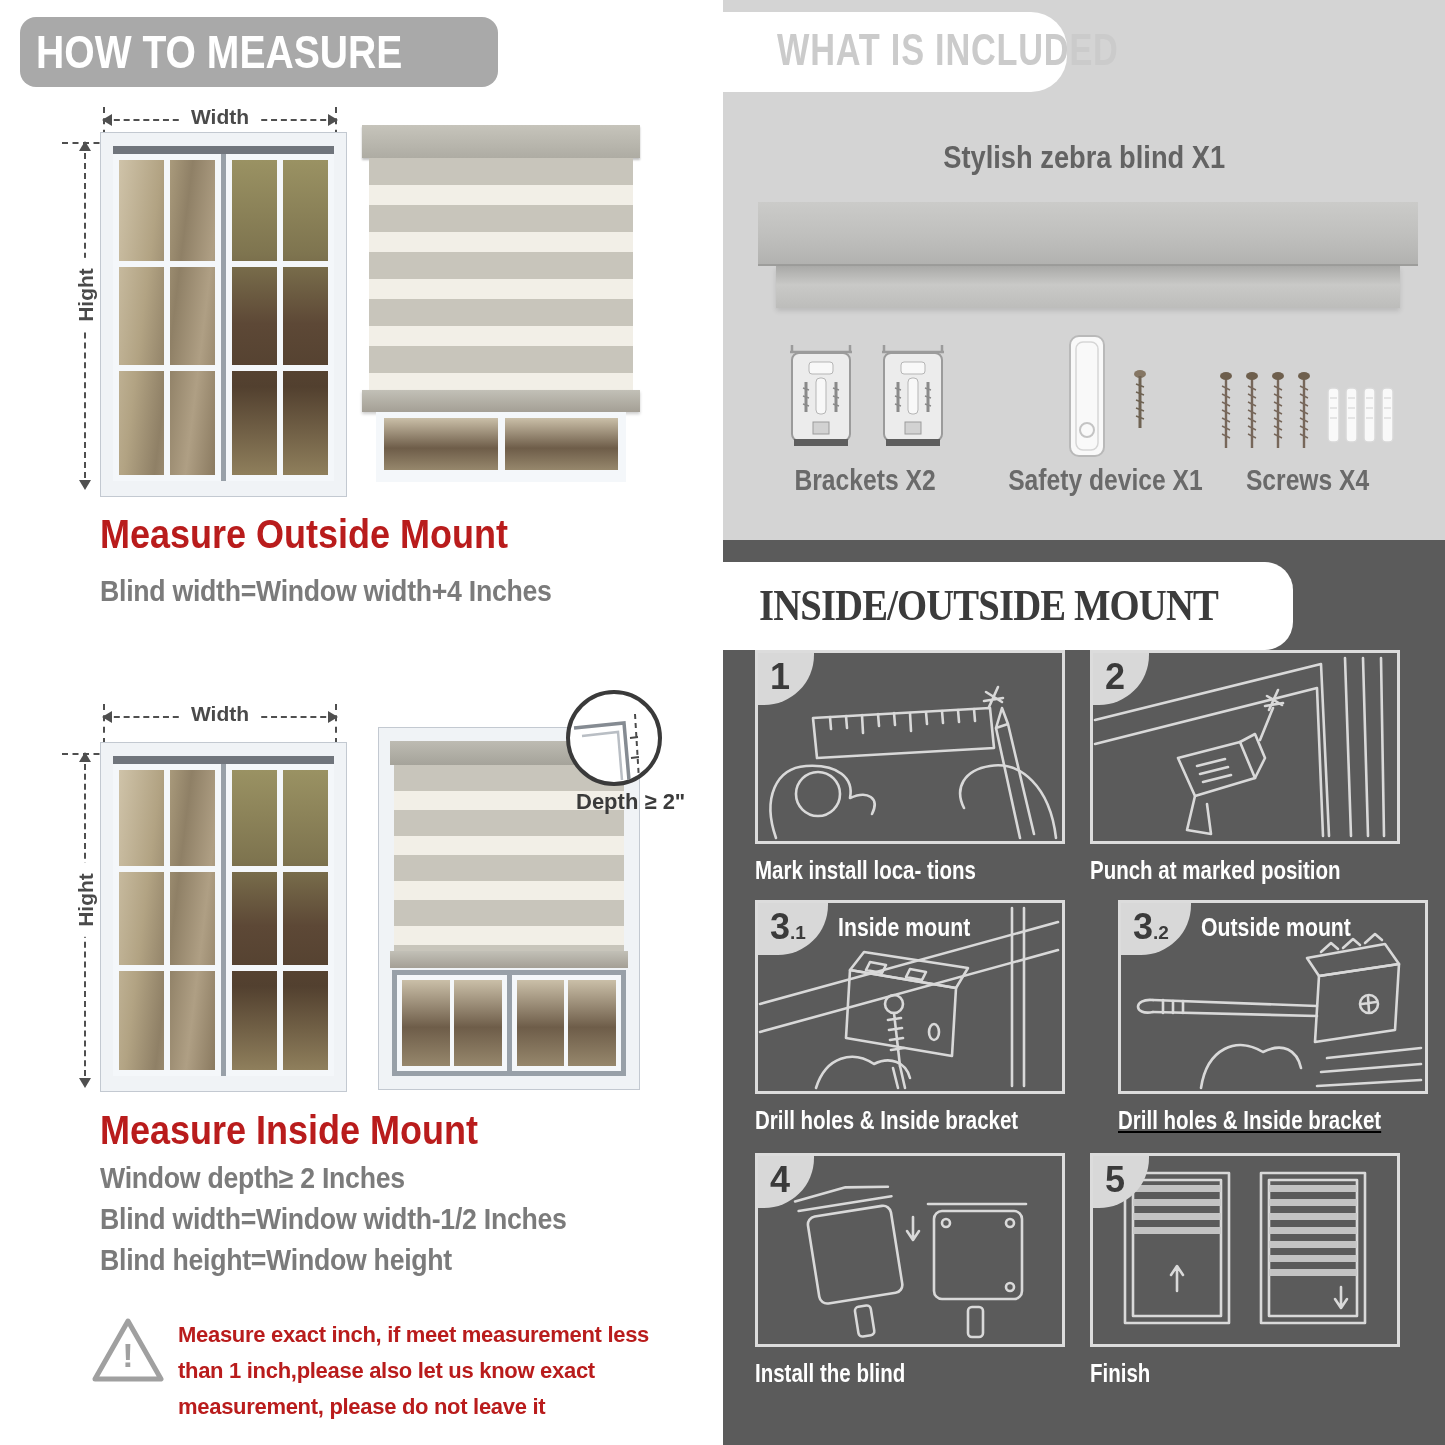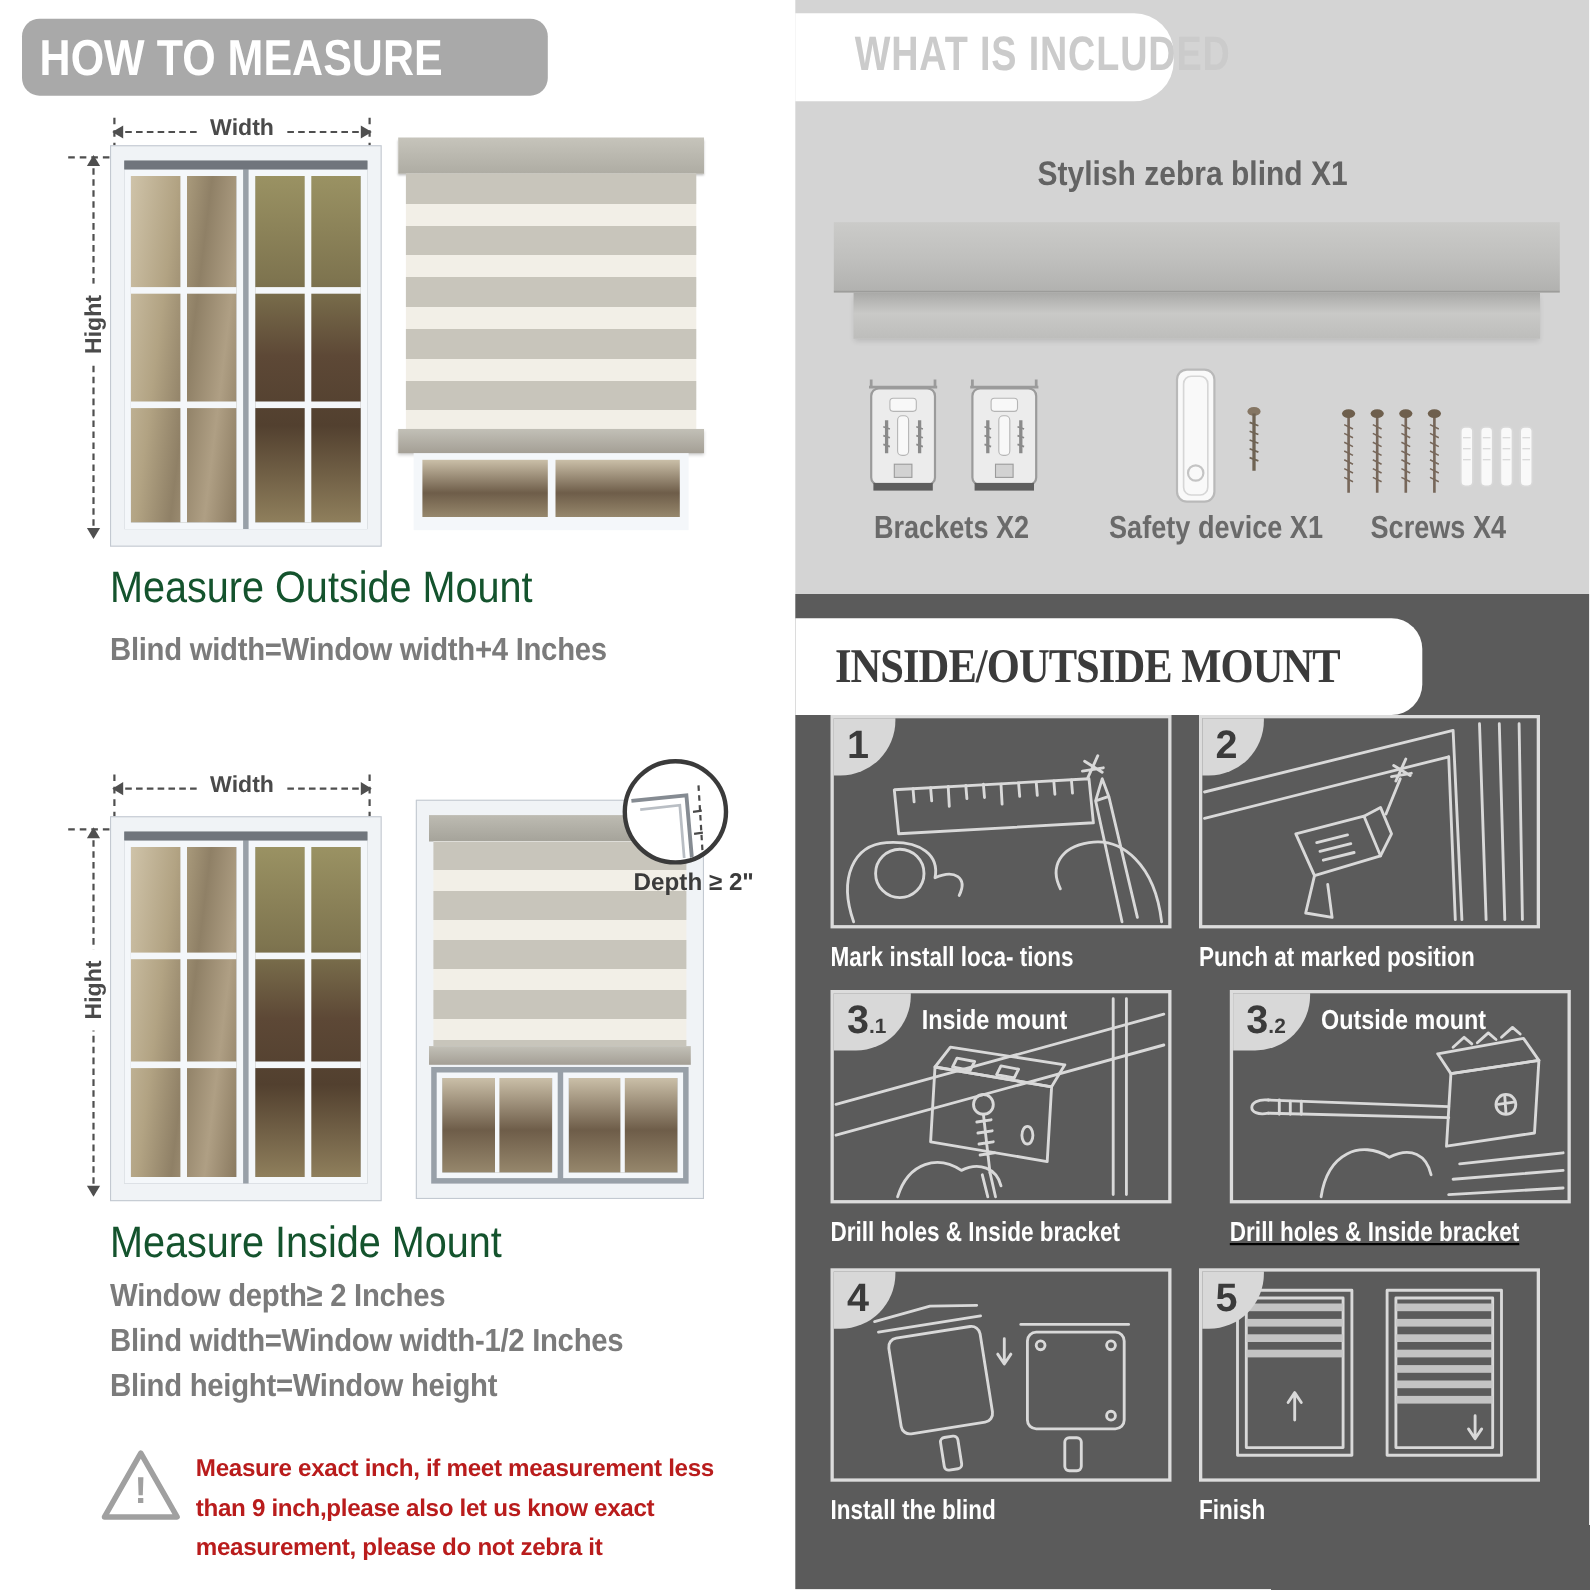--- a/index.html
+++ b/index.html
@@ -3,21 +3,21 @@
 <meta charset="utf-8">
 <style>
   html,body{margin:0;padding:0;background:#fff;}
   #page{position:relative;width:1445px;height:1445px;background:#fff;overflow:hidden;
         font-family:"Liberation Sans", sans-serif;}
   
   .how-header{position:absolute;left:20px;top:17px;width:478px;height:70px;background:#a9a9a9;
               border-radius:16px;}
   .how-header span{display:inline-block;margin-left:16px;line-height:70px;font-size:46px;font-weight:bold;
               color:#fff;white-space:nowrap;transform:scaleX(.85);transform-origin:0 50%;}
-  .sec-title{position:absolute;font-size:40px;font-weight:normal;color:#14532d;white-space:nowrap;text-align:right;}
+  .sec-title{position:absolute;font-size:40px;font-weight:bold;color:#b91c1c;white-space:nowrap;text-align:right;}
   .sec-title span{display:inline-block;transform:scaleX(.9);transform-origin:0 50%;}
   .formula{position:absolute;font-size:29px;font-weight:bold;color:#7b7b7b;white-space:nowrap;letter-spacing:-.3px;}
   .formula span{display:inline-block;transform:scaleX(.92);transform-origin:0 50%;}
   
   .window{position:absolute;background:#f0f3f6;border:1px solid #c3c9d1;}
   .win-inner{position:absolute;top:13px;left:12px;right:12px;bottom:15px;background:#98a0a8;display:flex;gap:5px;padding-top:8px;box-sizing:border-box;}
   .win-shade{position:absolute;top:13px;left:12px;right:12px;height:8px;background:#70757c;z-index:2;}
   .door{flex:1;border:6px solid #f4f7fa;position:relative;}
   .door.l{background:linear-gradient(97deg,#cfc3a9,#b2a383 32%,#8f8066 55%,#af9f84 78%,#8a7a60);}
   .door.r{background:linear-gradient(180deg,#9a9263 0%,#7e744f 30%,#5d4836 52%,#52402f 72%,#8f7f5c 100%);}
@@ -219,22 +219,22 @@
   </div>
 
   <div class="warn-wrap">
     <svg viewBox="0 0 76 74" width="76" height="74">
       <path d="M38,7 L71,65 L5,65 Z" fill="none" stroke="#a0a0a0" stroke-width="5" stroke-linejoin="round"></path>
     </svg>
     <div class="warn-glyph">!</div>
   </div>
   <div class="warn-text">
     <div>Measure exact inch, if meet measurement less</div>
-    <div>than 9 inch,please also let us know exact</div>
-    <div>measurement, please do not zebra it</div>
+    <div>than 1 inch,please also let us know exact</div>
+    <div>measurement, please do not leave it</div>
   </div>
 
   <div class="panel-light"></div>
   <div class="inc-header">
     <span>WHAT IS INCLUDED</span>
   </div>
   <div class="product-label">
     <span>Stylish zebra blind X1</span>
   </div>
   <div class="hr-top"></div>

